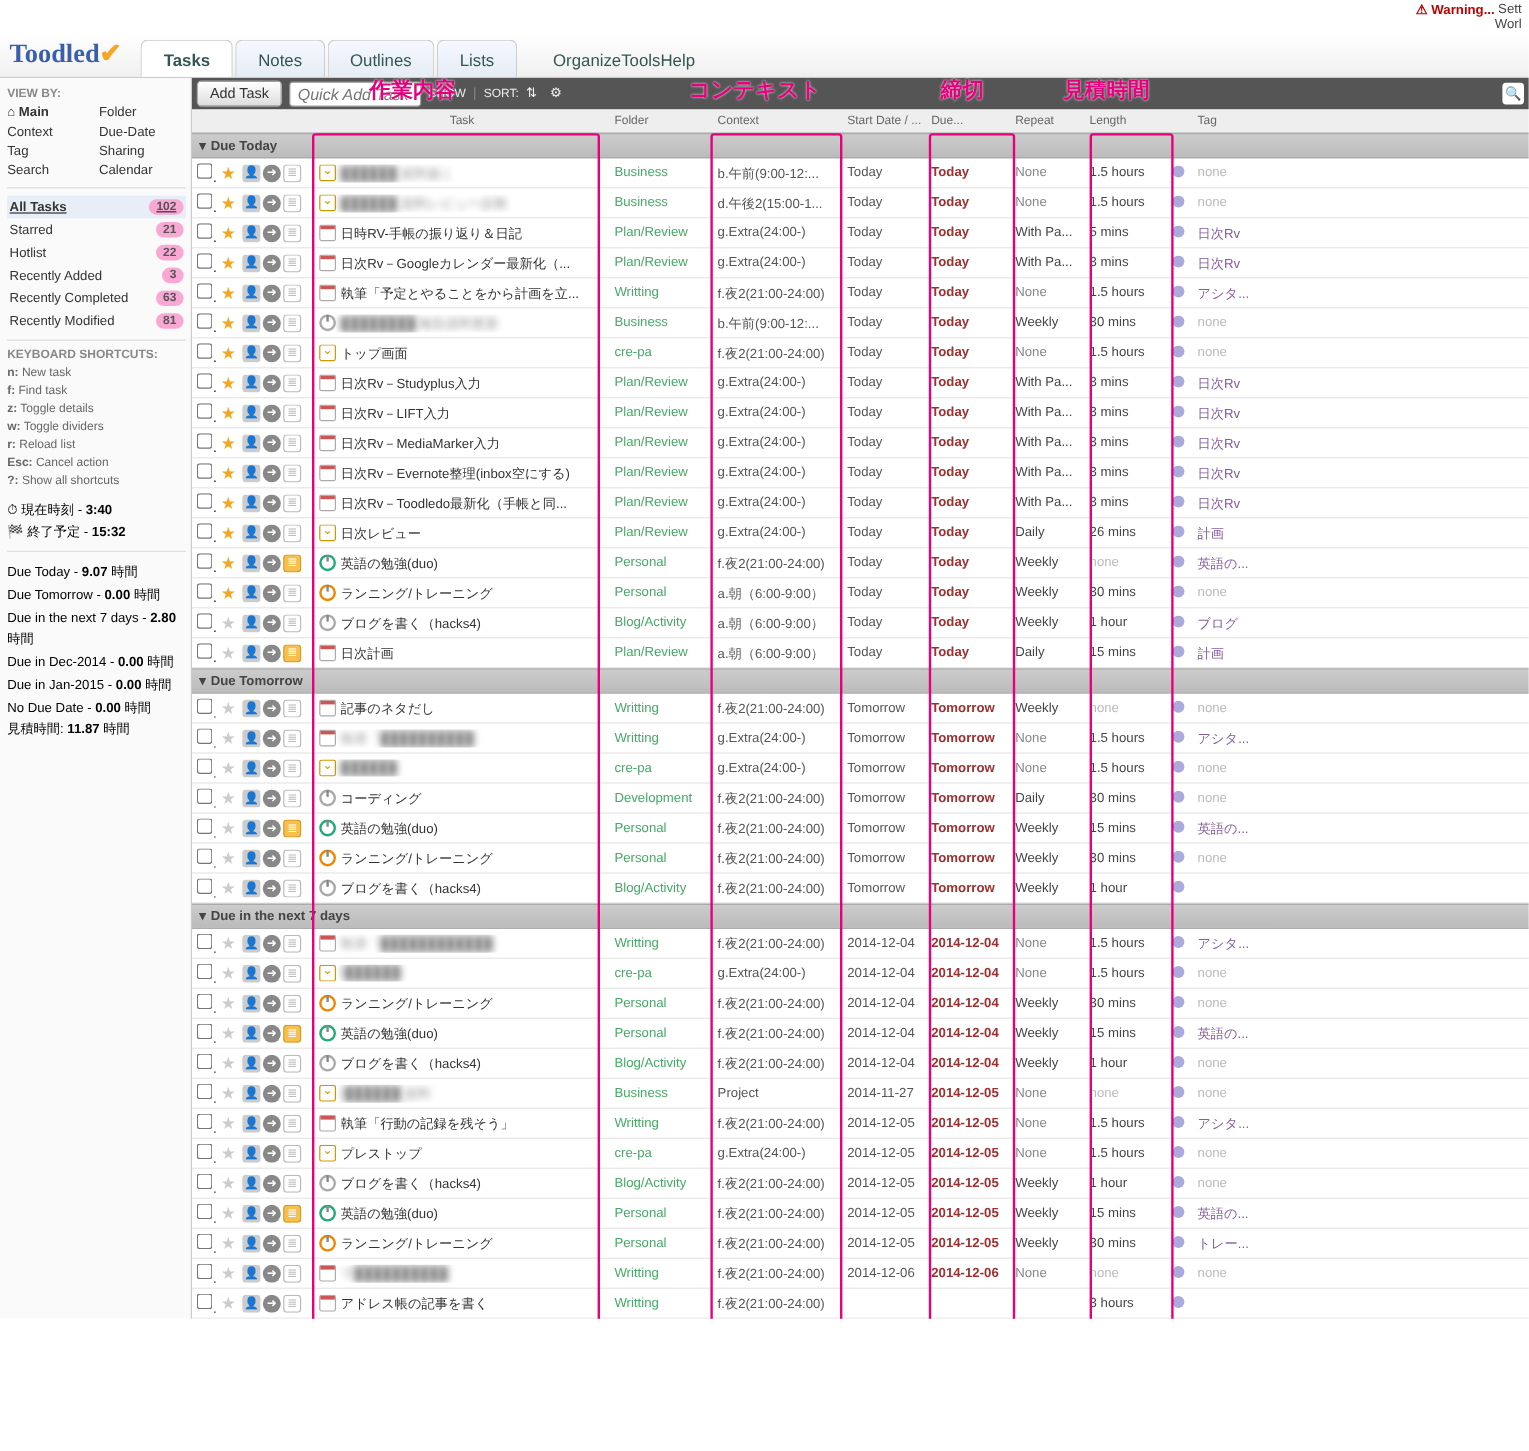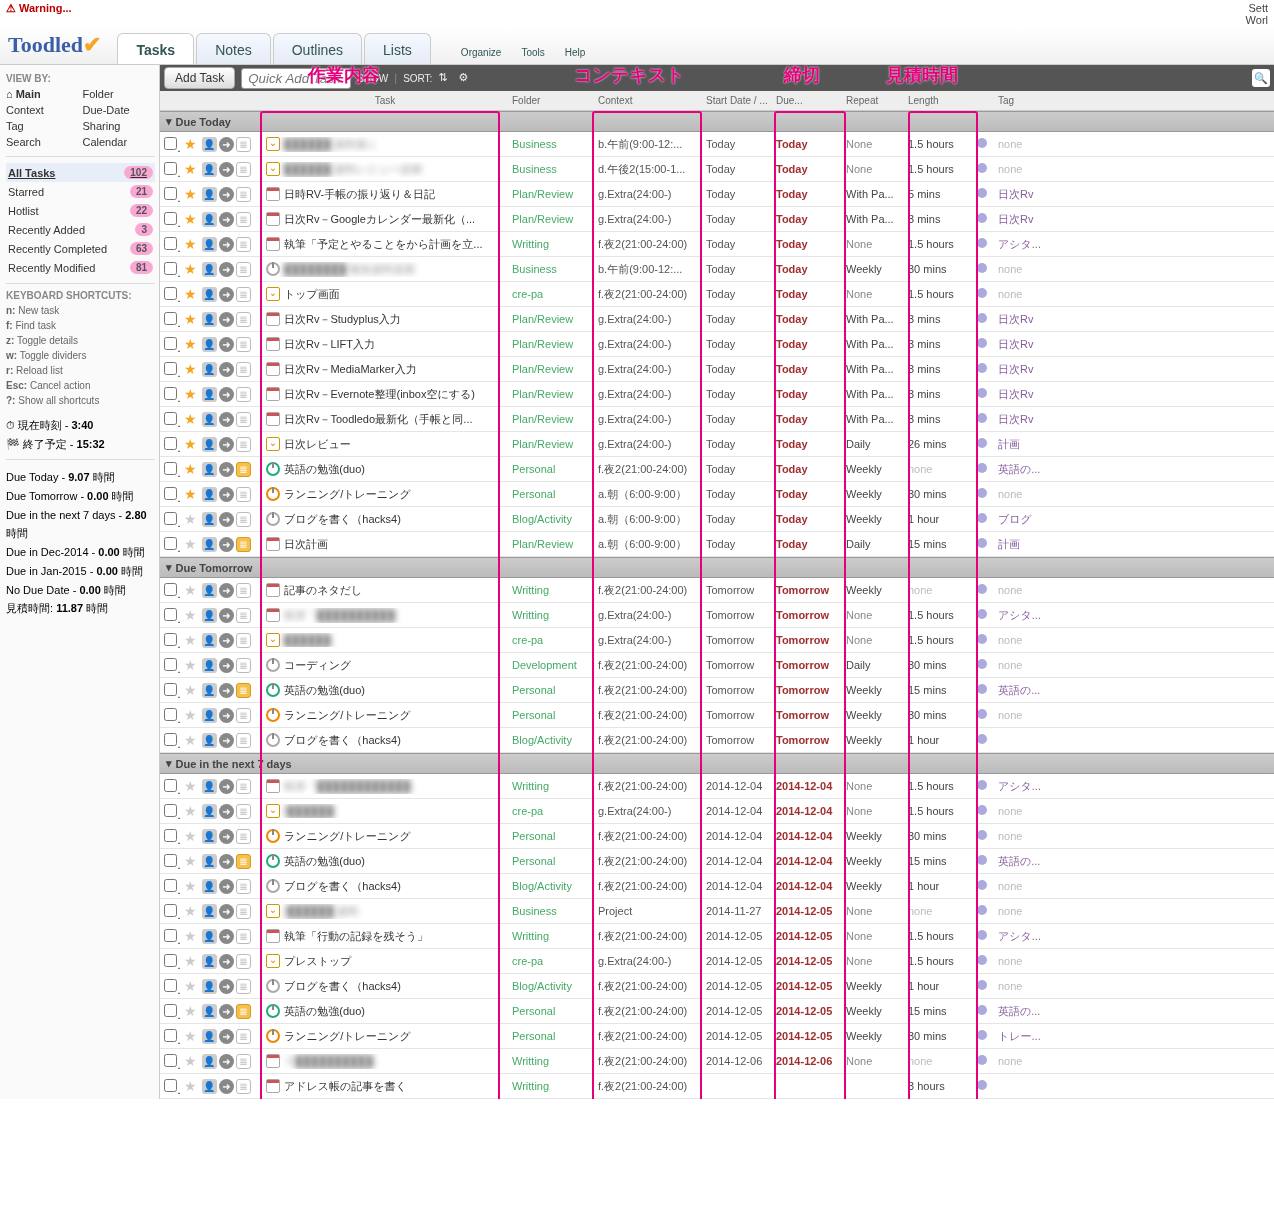--- a/index.html
+++ b/index.html
@@ -1,28 +1,28 @@
 <!DOCTYPE html>
 <html><head>
 <meta charset="utf-8">
 <style>
 * { box-sizing: border-box; margin: 0; padding: 0; }
 body { font-family: "Lucida Grande", Arial, sans-serif; font-size: 11px; color: #333; background: #fff; width: 1274px; }
 
-.topbar { display:flex; justify-content:space-between; align-items:flex-start; padding:2px 6px; font-size:11px; }
+.topbar { display:flex; justify-content:flex-end; align-items:flex-start; padding:2px 6px; font-size:11px; }
 .warning { color:#b00; font-weight:bold; }
 .topright { text-align:right; color:#444; }
 
 .header { display:flex; align-items:flex-end; border-bottom:1px solid #ccc; background:linear-gradient(#fff,#f0f0f0); }
 .logo { font-family: Georgia, serif; font-size:22px; color:#3a5fa8; padding:4px 10px 6px 8px; font-weight:bold; }
 .logo .check { color:#f5a623; }
 .main-tabs { display:flex; gap:2px; margin-left:6px; }
 .main-tab { padding:8px 18px 6px; border:1px solid #ccc; border-bottom:none; border-radius:6px 6px 0 0; background:linear-gradient(#f5f8ff,#e6ecf5); color:#355; font-size:14px; cursor:pointer; }
 .main-tab.active { background:#fff; font-weight:bold; }
-.menu-links { display:flex; gap:20px; margin-left:30px; padding-bottom:6px; color:#355; font-size:10px; }
+.menu-links { display:flex; margin-left:30px; padding-bottom:6px; color:#355; font-size:14px; }
 .menu-links span { cursor:pointer; }
 
 .layout { display:flex; }
 .sidebar { width:160px; border-right:1px solid #ccc; padding:4px 4px 10px 6px; font-size:11px; background:#fafafa; }
 .sidebar h4 { font-size:10px; color:#888; margin:4px 0 2px; font-weight:bold; }
 .sb-row { display:flex; justify-content:space-between; gap:4px; }
 .sb-col { flex:1; }
 .sb-item { padding:2px 0; cursor:pointer; color:#333; }
 .sb-item.bold { font-weight:bold; }
 .sb-line { display:flex; justify-content:space-between; align-items:center; padding:3px 2px; cursor:pointer; }

